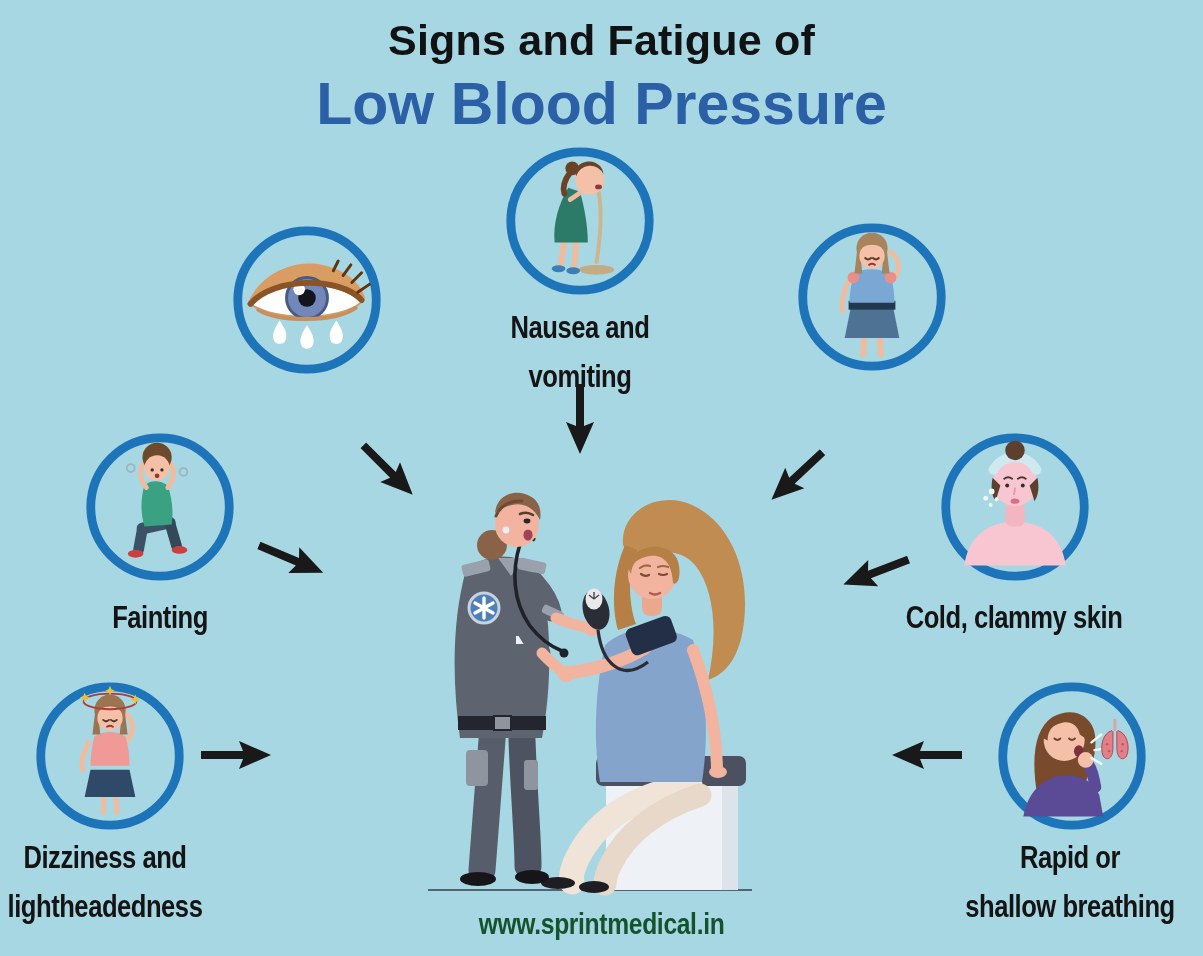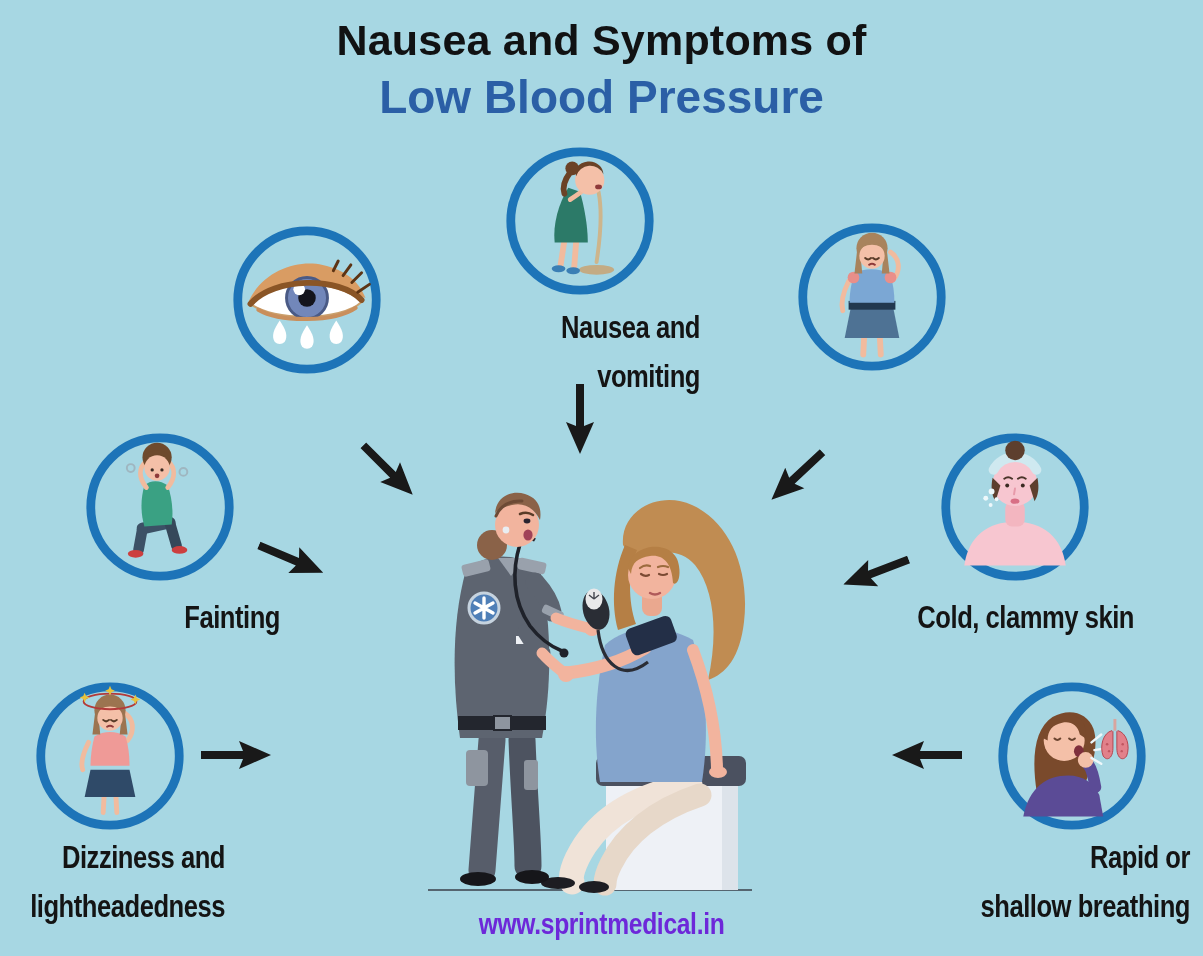--- a/index.html
+++ b/index.html
@@ -3,46 +3,46 @@
 <meta charset="utf-8">
 <style>
   html,body{margin:0;padding:0;background:#7fb6c6;}
   .stage{
     position:relative;width:1203px;height:956px;background:#a7d7e3;
     font-family:"Liberation Sans",sans-serif;overflow:hidden;margin:0 auto;
   }
   
   .title-wrap{position:absolute;top:16px;left:0;right:0;text-align:center;}
   .t1{font-size:43px;font-weight:700;color:#111213;letter-spacing:.2px;}
-  .t2{font-size:46px;font-weight:700;color:#2b5fa6;margin-top:5px;}
+  .t2{font-size:59px;font-weight:700;color:#2b5fa6;margin-top:5px;}
   
   .circle-node{position:absolute;width:156px;height:156px;}
   .circle-node svg{display:block;width:100%;height:100%;}
   
-  .sym-label{position:absolute;width:300px;text-align:right;color:#141414;font-weight:700;}
+  .sym-label{position:absolute;width:300px;text-align:center;color:#141414;font-weight:700;}
   .sym-label .ln{display:block;font-size:32px;line-height:49px;letter-spacing:-.6px;
                  transform:scaleX(.8);transform-origin:50% 50%;white-space:nowrap;}
   .sym-label.one .ln{line-height:40px;}
   .sym-label .ln:empty{display:none;}
   
   .arrow{position:absolute;width:70px;height:30px;margin-left:-35px;margin-top:-15px;}
   .arrow svg{display:block;width:100%;height:100%;}
   
   .center-scene{position:absolute;left:400px;top:450px;width:370px;height:450px;}
   
-  .site{position:absolute;left:0;right:0;top:908px;text-align:center;color:#6d28d9;font-weight:700;}
+  .site{position:absolute;left:0;right:0;top:908px;text-align:center;color:#14532d;font-weight:700;}
   .site span{display:inline-block;font-size:29px;letter-spacing:-.4px;transform:scaleX(.85);}
 </style>
 </head>
 <body>
 
 <div class="stage">
 
   <div class="title-wrap">
-    <div class="t1">Nausea and Symptoms of</div>
+    <div class="t1">Signs and Fatigue of</div>
     <div class="t2">Low Blood Pressure</div>
   </div>
 
   <div class="circle-node" style="left:502px;top:143px;">
     <svg viewBox="0 0 160 160">
       <circle cx="80" cy="80" r="71" fill="none" stroke="#1d74b8" stroke-width="9"></circle>
       <ellipse cx="97" cy="130" rx="18" ry="5" fill="#c3ab84"></ellipse>
       <path d="M99,50 C103,70 101,96 97,122" stroke="#cdb58c" stroke-width="4" fill="none" stroke-linecap="round"></path>
       <path d="M64,100 L60,126 M76,102 L74,128" stroke="#f1bb9e" stroke-width="6" stroke-linecap="round"></path>
       <ellipse cx="58" cy="129" rx="7" ry="3.5" fill="#3a7fb5"></ellipse>

